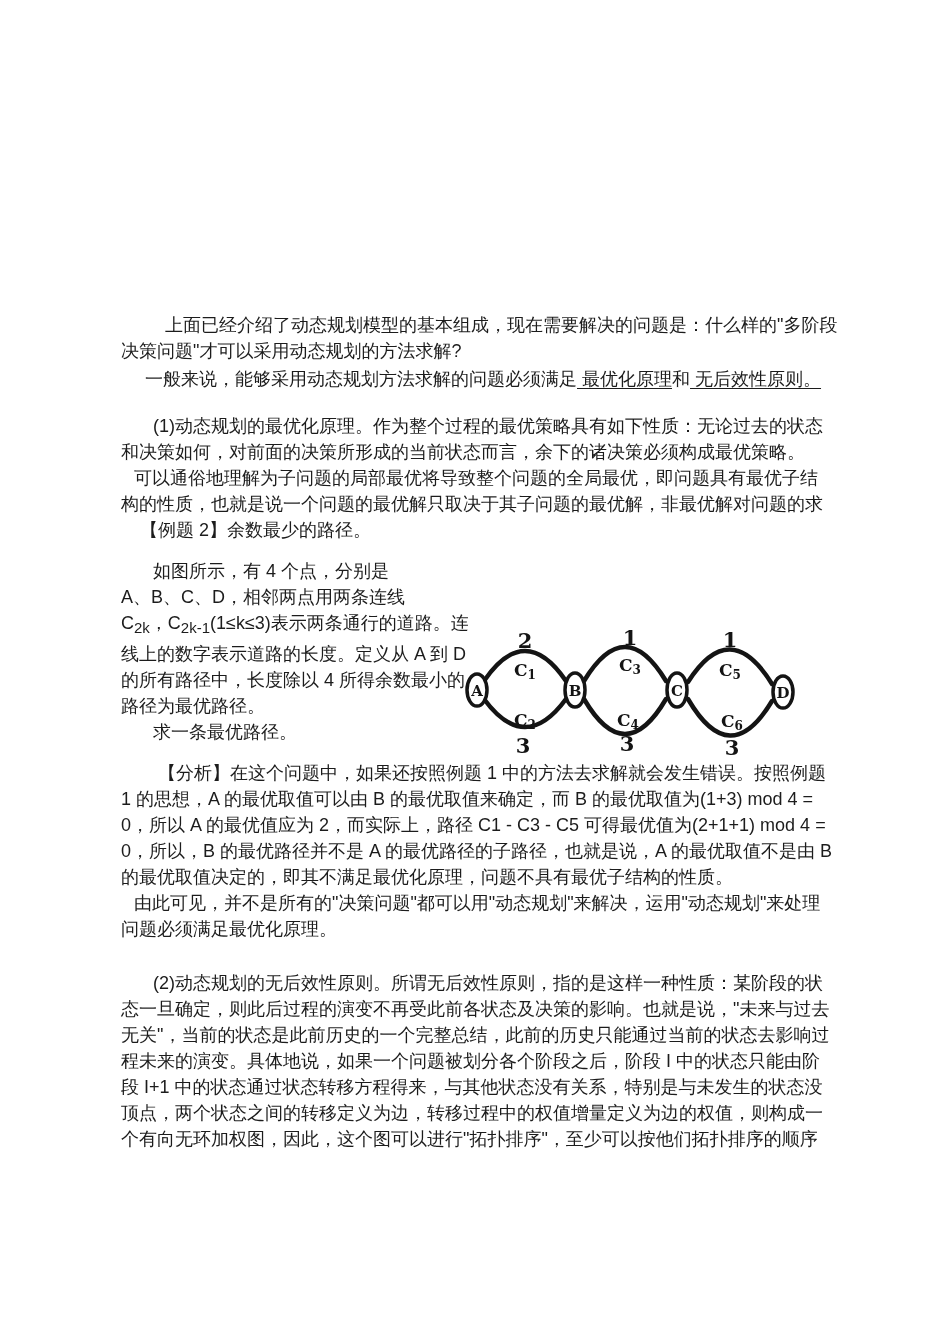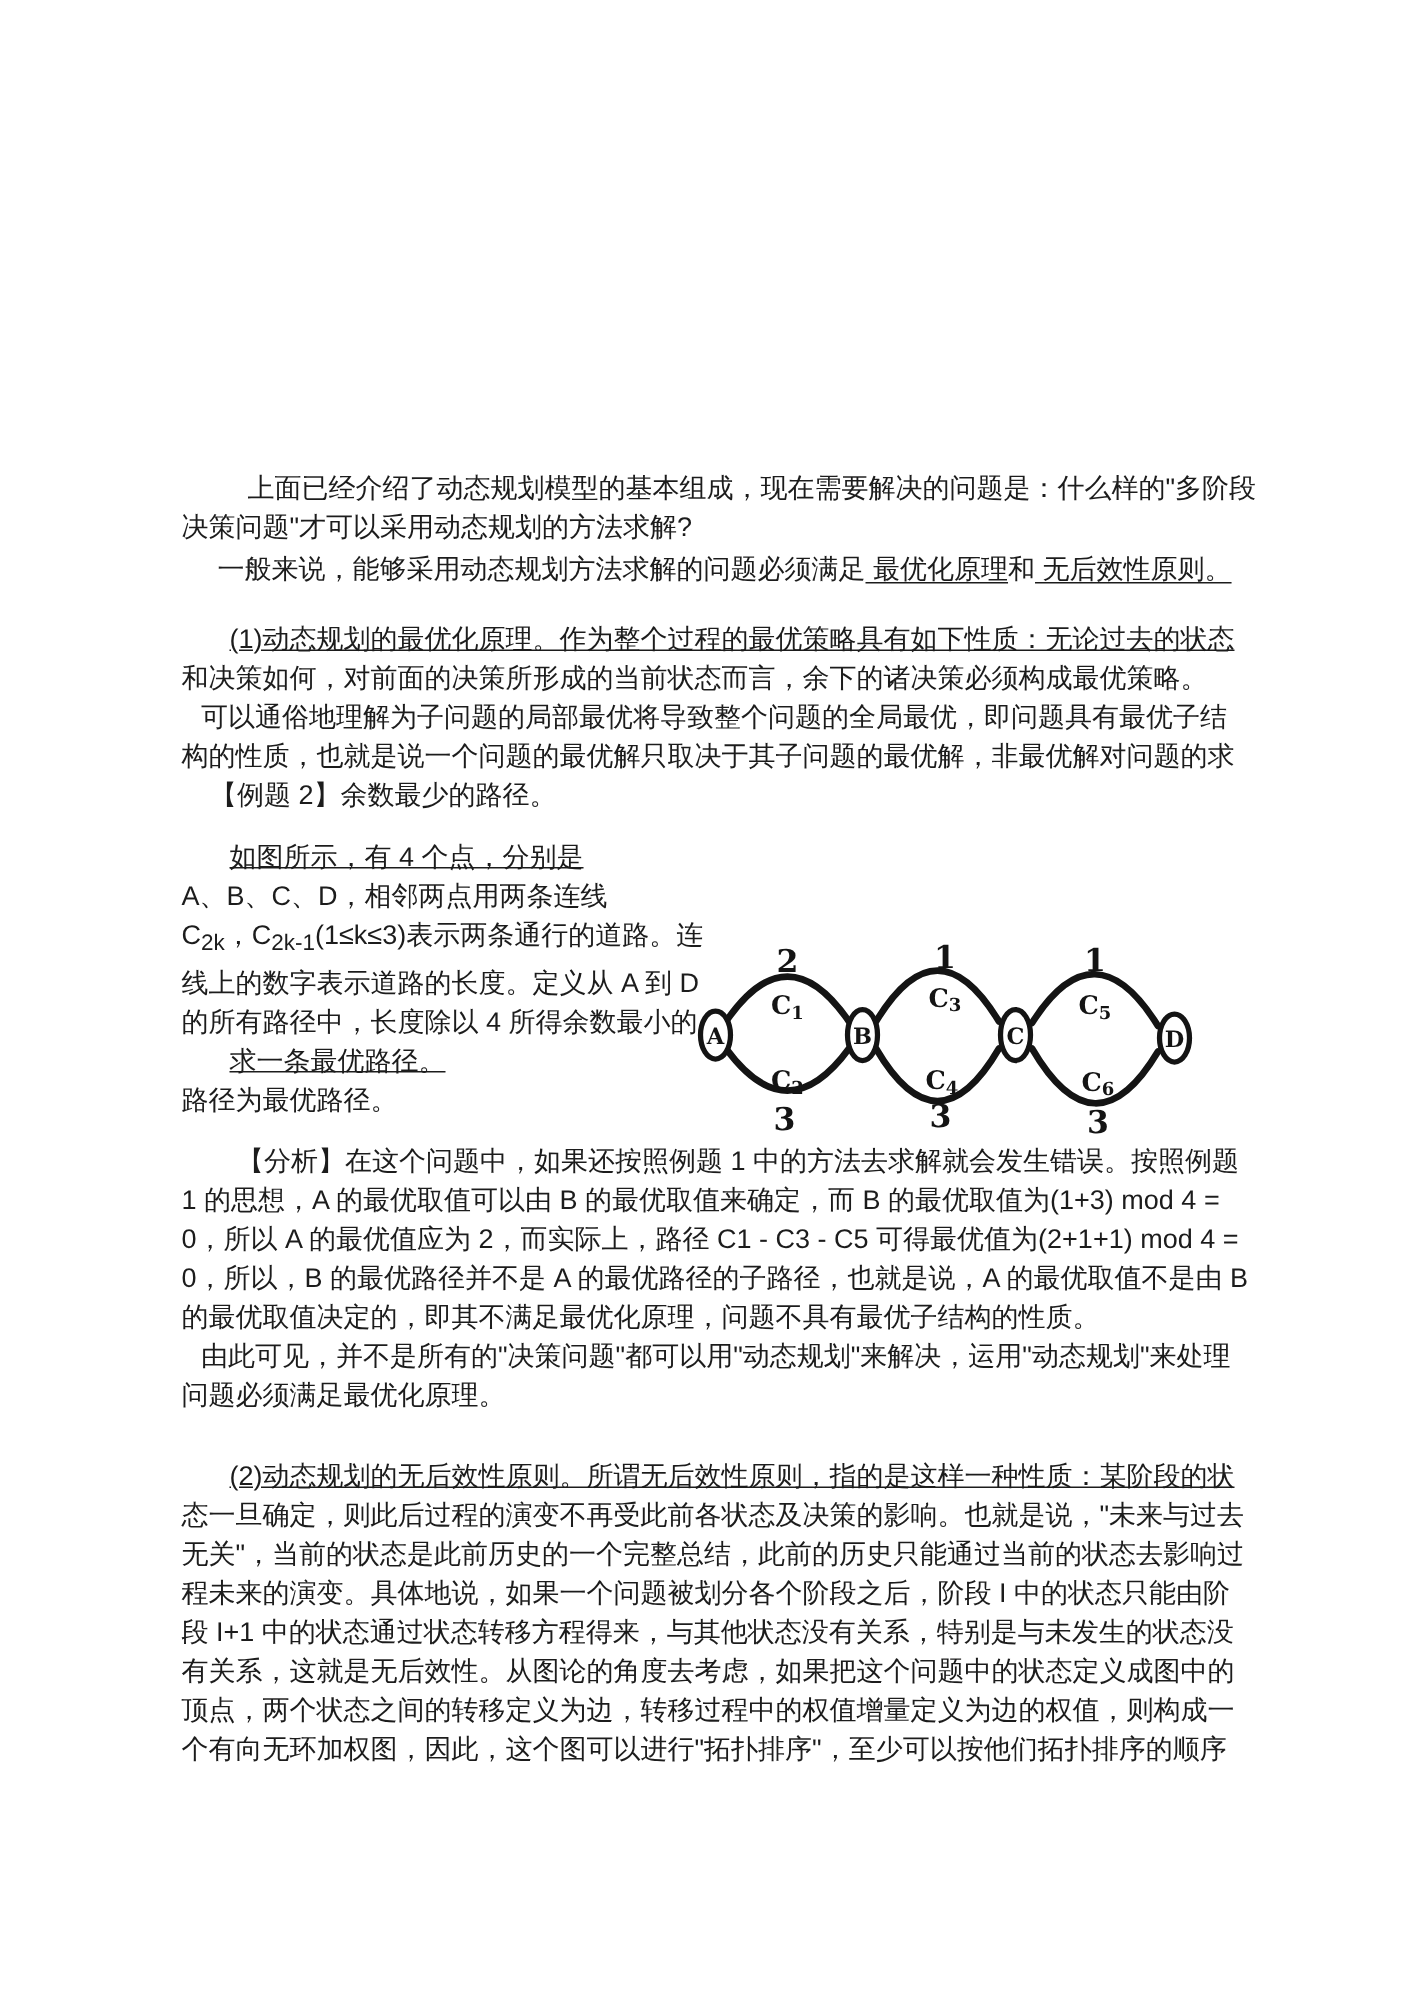--- a/index.html
+++ b/index.html
@@ -18,21 +18,21 @@
     width: 700px;
     font-size: 18px;
     line-height: 26px;
     color: #1c1c1c;
   }
   .par { margin: 0; padding: 0; }
   .ln { display: block; white-space: nowrap; }
   
   .i44 { text-indent: 44px; }
   .i37 { text-indent: 37px; }
-  .i32 { text-indent: 32px; text-decoration: underline; }
+  .i32 { text-indent: 32px; }
   .i24 { text-indent: 24px; }
   .i19 { text-indent: 19px; }
   .i13 { text-indent: 13px; }
   
   .p2 { margin-top: 2px; }
   .p3 { margin-top: 21px; }
   .p6 { margin-top: 15px; }
   .p7 { margin-top: 15px; }
   .p8 { margin-top: 28px; }
   .ul { text-decoration: underline; text-underline-offset: 3px; }
@@ -97,41 +97,40 @@
     <div class="par p5">
       <span class="ln i19">【例题 2】余数最少的路径。</span>
     </div>
 
     <div class="par p6">
       <span class="ln i32">如图所示，有 4 个点，分别是</span>
       <span class="ln">A、B、C、D，相邻两点用两条连线</span>
       <span class="ln"><span>C</span><span class="sub">2k</span><span>，C</span><span class="sub">2k-1</span><span>(1≤k≤3)表示两条通行的道路。连</span></span>
       <span class="ln">线上的数字表示道路的长度。定义从 A 到 D</span>
       <span class="ln">的所有路径中，长度除以 4 所得余数最小的</span>
+      <span class="ln">路径为最优路径。</span>
       <span class="ln i32">求一条最优路径。</span>
-      <span class="ln">路径为最优路径。</span>
     </div>
 
     <div class="par p7">
       <span class="ln i37">【分析】在这个问题中，如果还按照例题 1 中的方法去求解就会发生错误。按照例题</span>
       <span class="ln">1 的思想，A 的最优取值可以由 B 的最优取值来确定，而 B 的最优取值为(1+3) mod 4 =</span>
       <span class="ln">0，所以 A 的最优值应为 2，而实际上，路径 C1 - C3 - C5 可得最优值为(2+1+1) mod 4 =</span>
       <span class="ln">0，所以，B 的最优路径并不是 A 的最优路径的子路径，也就是说，A 的最优取值不是由 B</span>
       <span class="ln">的最优取值决定的，即其不满足最优化原理，问题不具有最优子结构的性质。</span>
       <span class="ln i13">由此可见，并不是所有的"决策问题"都可以用"动态规划"来解决，运用"动态规划"来处理</span>
       <span class="ln">问题必须满足最优化原理。</span>
     </div>
 
     <div class="par p8">
       <span class="ln i32">(2)动态规划的无后效性原则。所谓无后效性原则，指的是这样一种性质：某阶段的状</span>
       <span class="ln">态一旦确定，则此后过程的演变不再受此前各状态及决策的影响。也就是说，"未来与过去</span>
       <span class="ln">无关"，当前的状态是此前历史的一个完整总结，此前的历史只能通过当前的状态去影响过</span>
       <span class="ln">程未来的演变。具体地说，如果一个问题被划分各个阶段之后，阶段 I 中的状态只能由阶</span>
       <span class="ln">段 I+1 中的状态通过状态转移方程得来，与其他状态没有关系，特别是与未发生的状态没</span>
-      <span class="ln">有关系，这就是无后效性。从图论的角度去考虑，如果把这个问题中的状态定义成图中的</span>
       <span class="ln">顶点，两个状态之间的转移定义为边，转移过程中的权值增量定义为边的权值，则构成一</span>
       <span class="ln">个有向无环加权图，因此，这个图可以进行"拓扑排序"，至少可以按他们拓扑排序的顺序</span>
     </div>
 
   </div>
 
   <svg class="figure" width="355" height="155" viewBox="0 0 355 155" aria-hidden="true">
 
     <g>
       <path class="edge" d="M 29 67 Q 70 7 111 67"></path>

